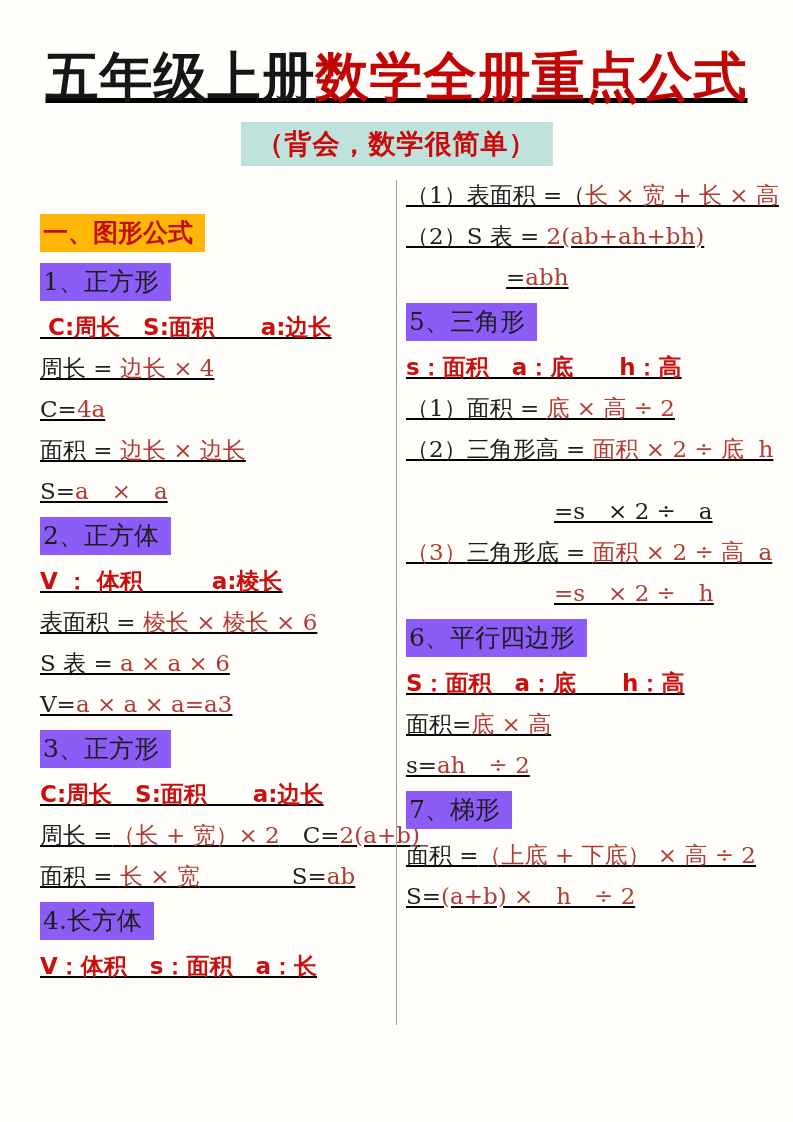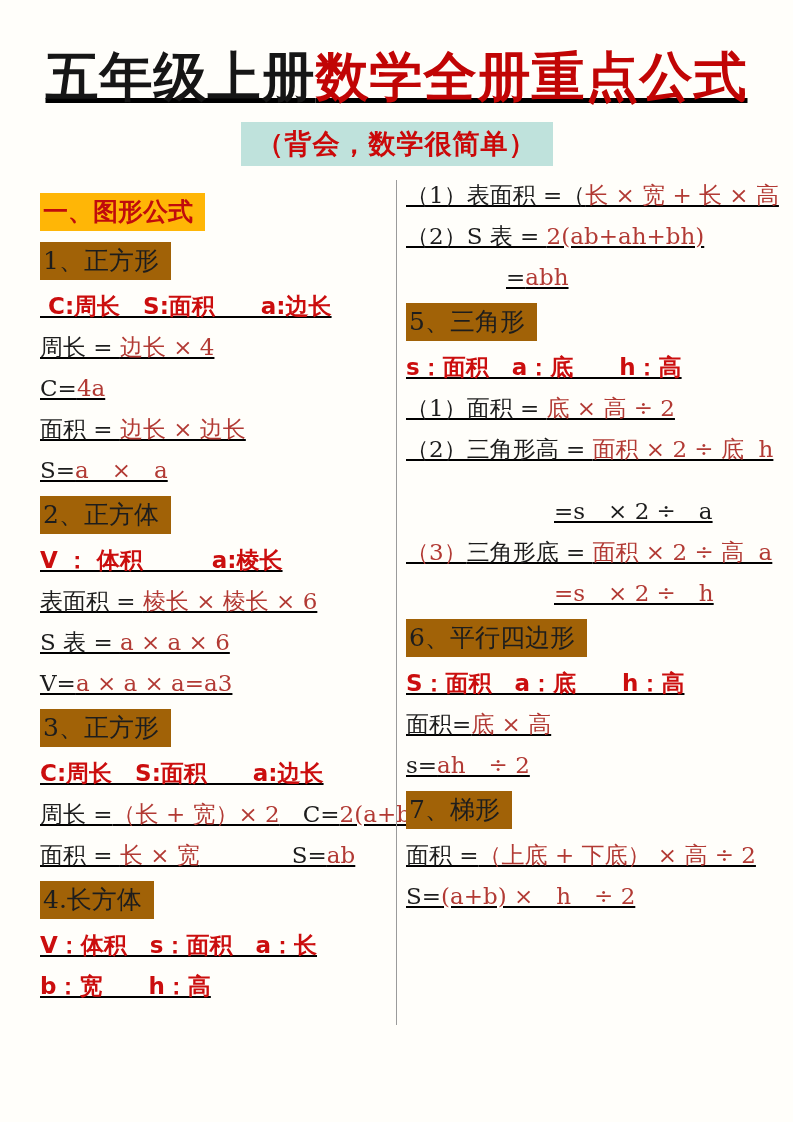--- a/index.html
+++ b/index.html
@@ -56,21 +56,21 @@
     margin-bottom:11px;
     white-space:pre;
   }
   .vars{
     font-family:"DejaVu Sans","Liberation Sans",sans-serif;
     font-weight:bold;
     font-size:23px;
   }
   .heading-pink,.heading-orange{font-size:25px;}
   .hl{display:inline-block;padding:4px 12px 4px 3px;}
-  .hl-pink{background:#a16207;}
+  .hl-pink{background:#8b5cf6;}
   .hl-orange{background:#ffb606;}
   .heading-orange .sg-k{color:#c00c0c;font-weight:bold;}
 
   .sg-k{color:#1d1d1d;}
   .sg-r{color:#b23a34;}
   .sg-rb{color:#cb0e0e;}
 </style>
 </head>
 <body>
 
@@ -97,21 +97,20 @@
         <div class="line vars"><span class="sg-rb">V ： 体积　　　a:棱长</span></div>
         <div class="line formula"><span class="sg-k">表面积 = </span><span class="sg-r">棱长 × 棱长 × 6</span></div>
         <div class="line formula"><span class="sg-k">S 表 = </span><span class="sg-r">a × a × 6</span></div>
         <div class="line formula"><span class="sg-k">V=</span><span class="sg-r">a × a × a=a3</span></div>
         <div class="line heading-pink"><span class="hl hl-pink"><span class="sg-k">3、正方形</span></span></div>
         <div class="line vars"><span class="sg-rb">C:周长　S:面积　　a:边长</span></div>
         <div class="line formula"><span class="sg-k">周长 =</span><span class="sg-r">（长 + 宽）× 2</span><span class="sg-k">　C=</span><span class="sg-r">2(a+b)</span></div>
         <div class="line formula"><span class="sg-k">面积 = </span><span class="sg-r">长 × 宽</span><span class="sg-k">　　　　S=</span><span class="sg-r">ab</span></div>
         <div class="line heading-pink"><span class="hl hl-pink"><span class="sg-k">4.长方体</span></span></div>
         <div class="line vars"><span class="sg-rb">V：体积　s：面积　a：长</span></div>
-        <div class="line vars"><span class="sg-rb">b：宽　　h：高</span></div>
       </div>
     <div class="col-right">
         <div class="line formula"><span class="sg-k">（1）表面积 =（</span><span class="sg-r">长 × 宽 + 长 × 高</span></div>
         <div class="line formula"><span class="sg-k">（2）S 表 = </span><span class="sg-r">2(ab+ah+bh)</span></div>
         <div class="line formula" style="padding-left: 100px;"><span class="sg-k">=</span><span class="sg-r">abh</span></div>
         <div class="line heading-pink"><span class="hl hl-pink"><span class="sg-k">5、三角形</span></span></div>
         <div class="line vars"><span class="sg-rb">s：面积　a：底　　h：高</span></div>
         <div class="line formula"><span class="sg-k">（1）面积 = </span><span class="sg-r">底 × 高 ÷ 2</span></div>
         <div class="line formula"><span class="sg-k">（2）三角形高 = </span><span class="sg-r">面积 × 2 ÷ 底  h</span></div>
         <div class="line formula" style="padding-left: 148px; margin-top: 32px;"><span class="sg-k">=s　× 2 ÷　a</span></div>

